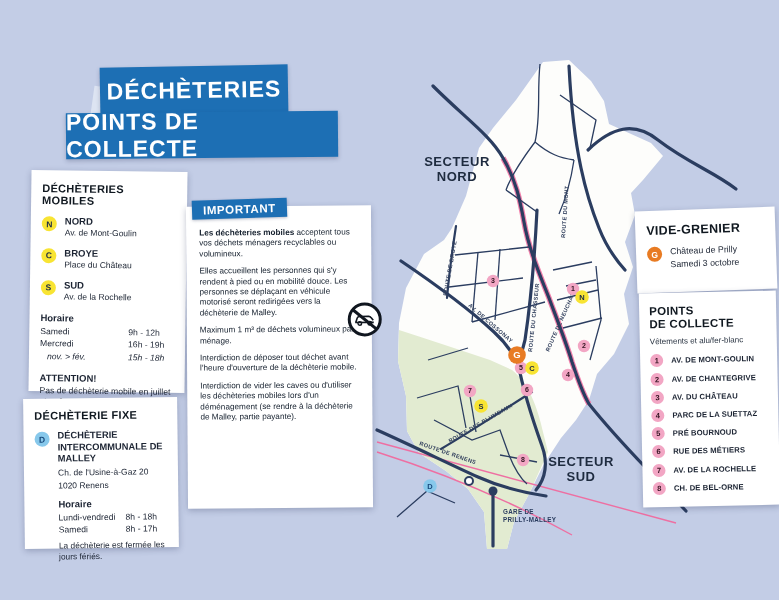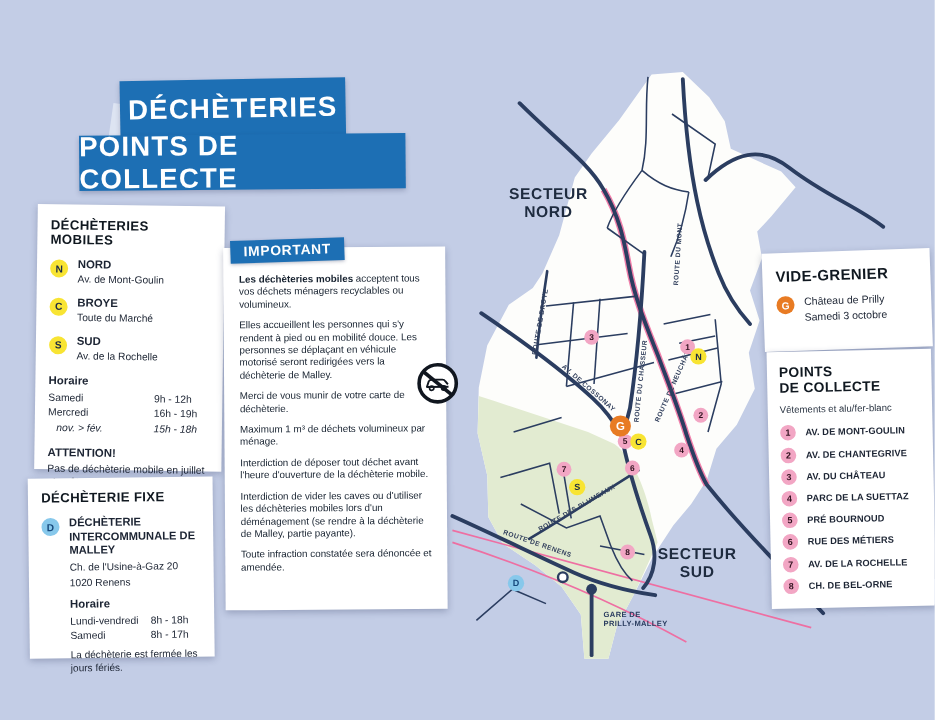--- a/index.html
+++ b/index.html
@@ -244,21 +244,21 @@
     <span class="badge badge-yellow">N</span>
     <span>
       <span class="site-name" style="display:block">NORD</span>
       <span class="site-addr" style="display:block">Av. de Mont-Goulin</span>
     </span>
   </div>
   <div class="site-row">
     <span class="badge badge-yellow">C</span>
     <span>
       <span class="site-name" style="display:block">BROYE</span>
-      <span class="site-addr" style="display:block">Toute du Marché</span>
+      <span class="site-addr" style="display:block">Place du Château</span>
     </span>
   </div>
   <div class="site-row">
     <span class="badge badge-yellow">S</span>
     <span>
       <span class="site-name" style="display:block">SUD</span>
       <span class="site-addr" style="display:block">Av. de la Rochelle</span>
     </span>
   </div>
 
@@ -277,25 +277,23 @@
   </div>
 
   <div class="warn-title">ATTENTION!</div>
   <div class="warn-text">Pas de déchèterie mobile en juillet et août.</div>
 </div>
 
 <div class="card card-important">
   <div class="important-tag">IMPORTANT</div>
   <p><b>Les déchèteries mobiles</b><span> acceptent tous vos déchets ménagers recyclables ou volumineux.</span></p>
   <p>Elles accueillent les personnes qui s'y rendent à pied ou en mobilité douce. Les personnes se déplaçant en véhicule motorisé seront redirigées vers la déchèterie de Malley.</p>
-  <p>Merci de vous munir de votre carte de déchèterie.</p>
   <p>Maximum 1 m³ de déchets volumineux par ménage.</p>
   <p>Interdiction de déposer tout déchet avant l'heure d'ouverture de la déchèterie mobile.</p>
   <p>Interdiction de vider les caves ou d'utiliser les déchèteries mobiles lors d'un déménagement (se rendre à la déchèterie de Malley, partie payante).</p>
-  <p>Toute infraction constatée sera dénoncée et amendée.</p>
   <svg class="nocar" viewBox="0 0 40 40">
     <circle cx="20" cy="20" r="15.5" fill="#fff" stroke="#10161f" stroke-width="3"></circle>
     <path d="M11,23 L12.5,18.5 Q13,17 15,17 L24,17 Q25.5,17 26.5,18.5 L28.5,21" fill="none" stroke="#10161f" stroke-width="1.6"></path>
     <path d="M10.5,23 L29,23" stroke="#10161f" stroke-width="1.6"></path>
     <circle cx="15" cy="24" r="1.8" fill="none" stroke="#10161f" stroke-width="1.4"></circle>
     <circle cx="25" cy="24" r="1.8" fill="none" stroke="#10161f" stroke-width="1.4"></circle>
     <path d="M8.5,10.5 L31.5,29.5" stroke="#10161f" stroke-width="3"></path>
   </svg>
 </div>
 

